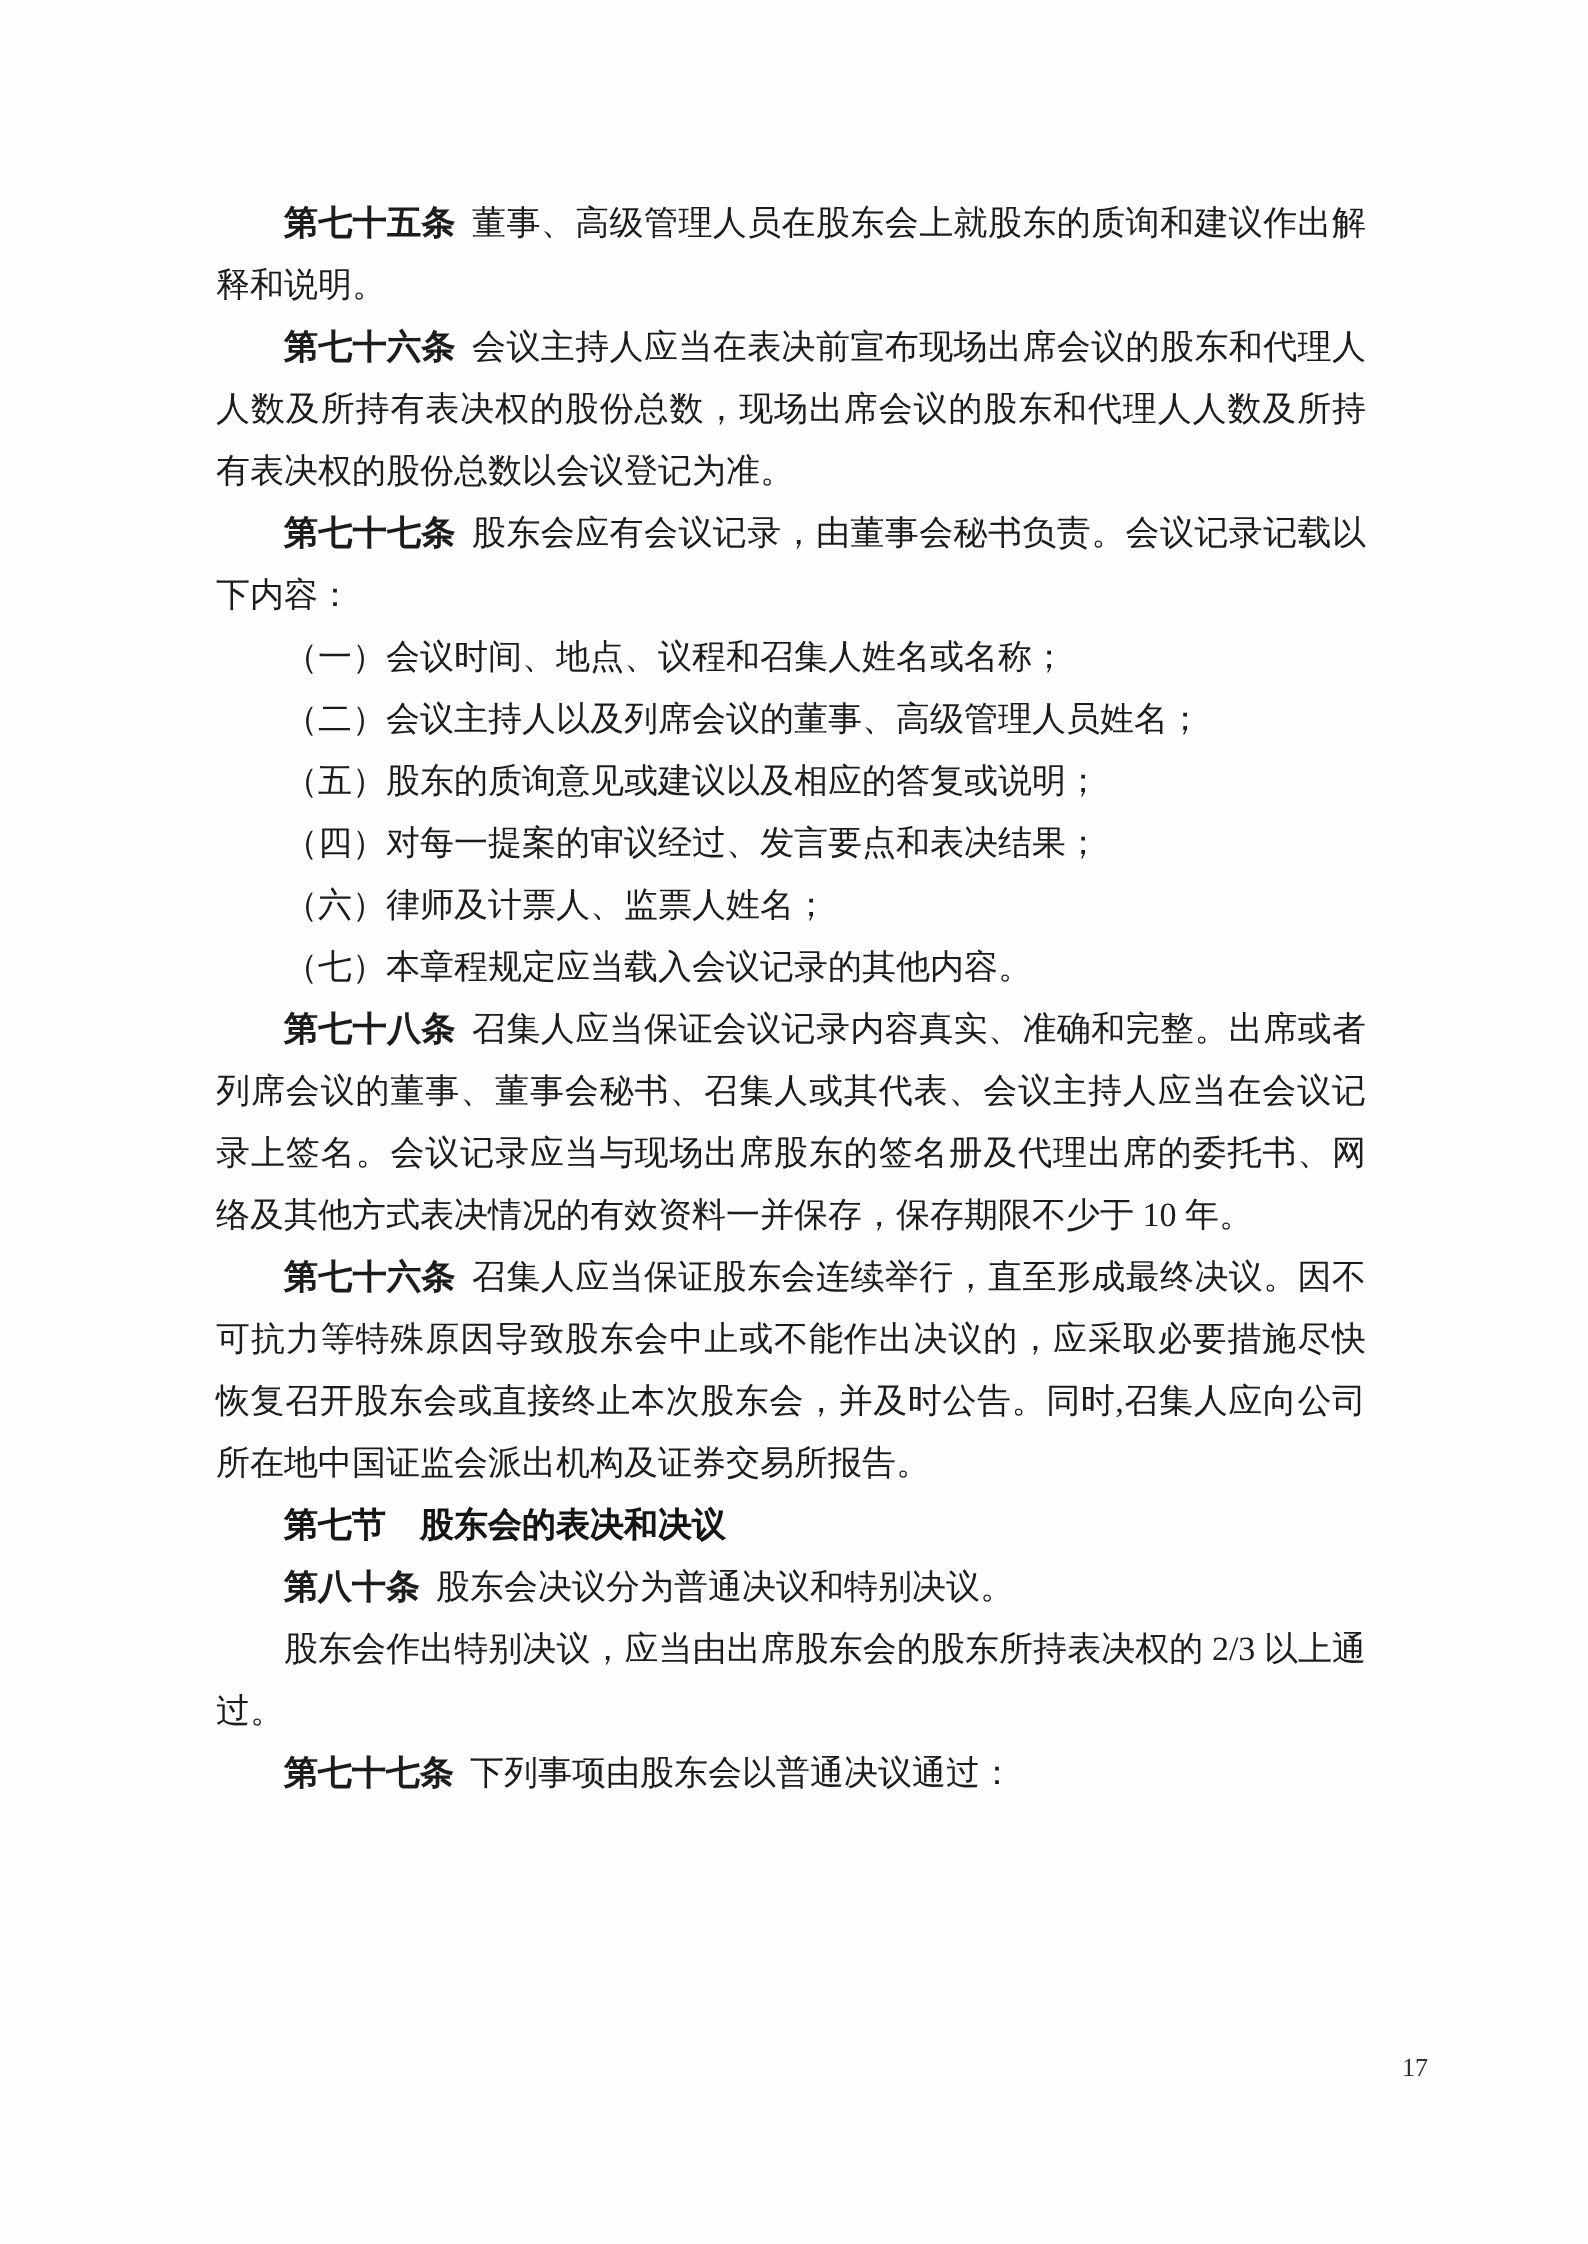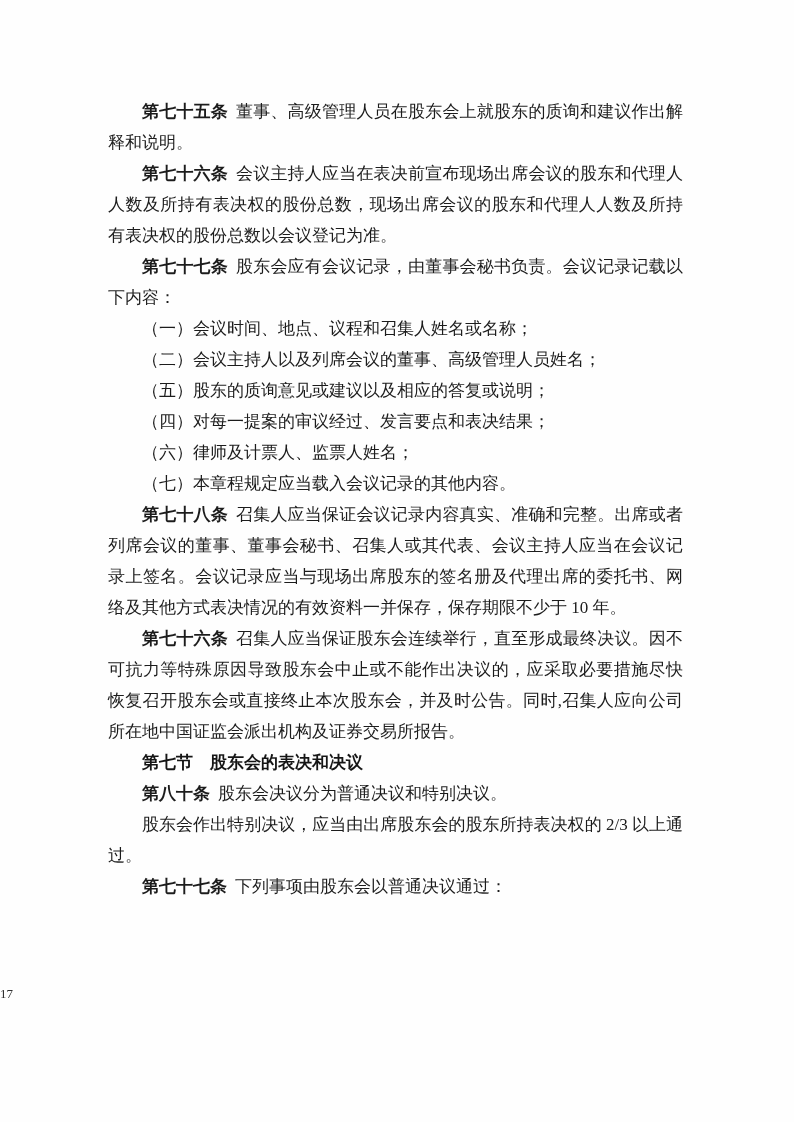--- a/index.html
+++ b/index.html
@@ -55,23 +55,23 @@
     line-height: 31px;
     font-weight: bold;
     font-family: "Liberation Sans", "DejaVu Sans", sans-serif;
     text-align: center;
     text-indent: 0;
     color: #151515;
   }
   .footer {
     position: absolute;
     left: 0;
-    top: 986px;
+    top: 1026px;
     width: 714px;
-    text-align: left;
+    text-align: right;
     font-size: 13px;
     color: #2e2e2e;
   }
 </style>
 </head>
 <body>
 
 <div class="page">
 
 

